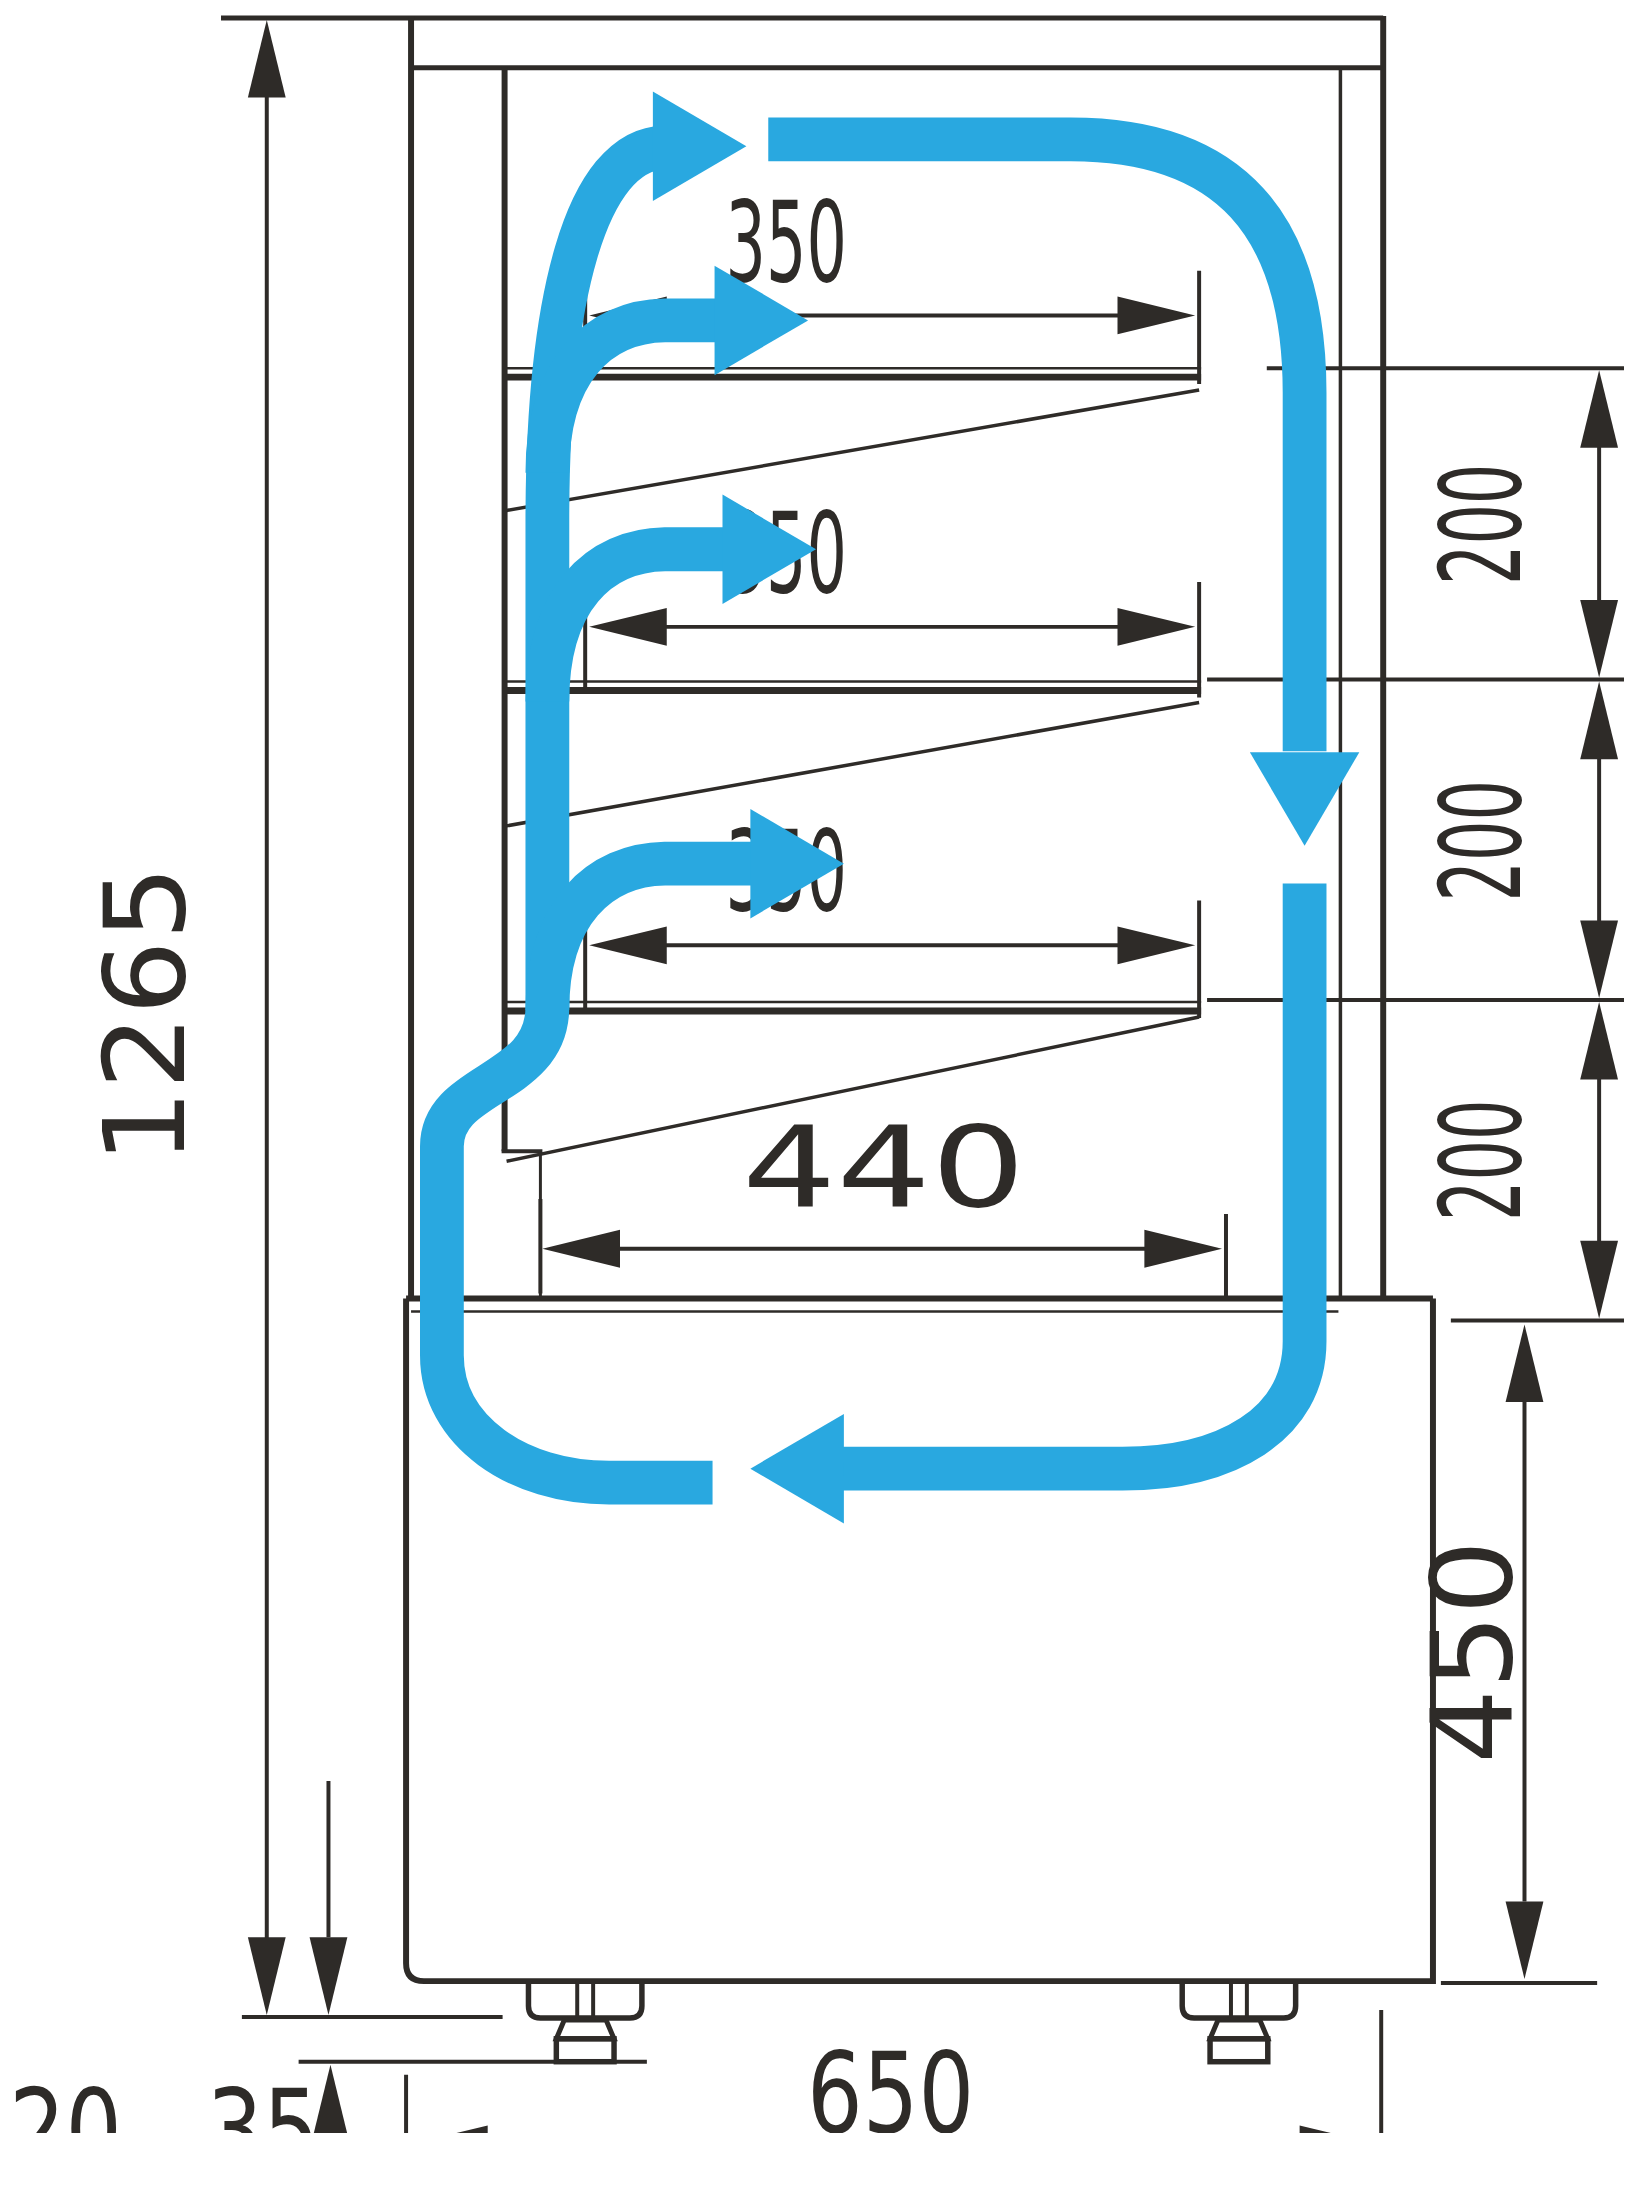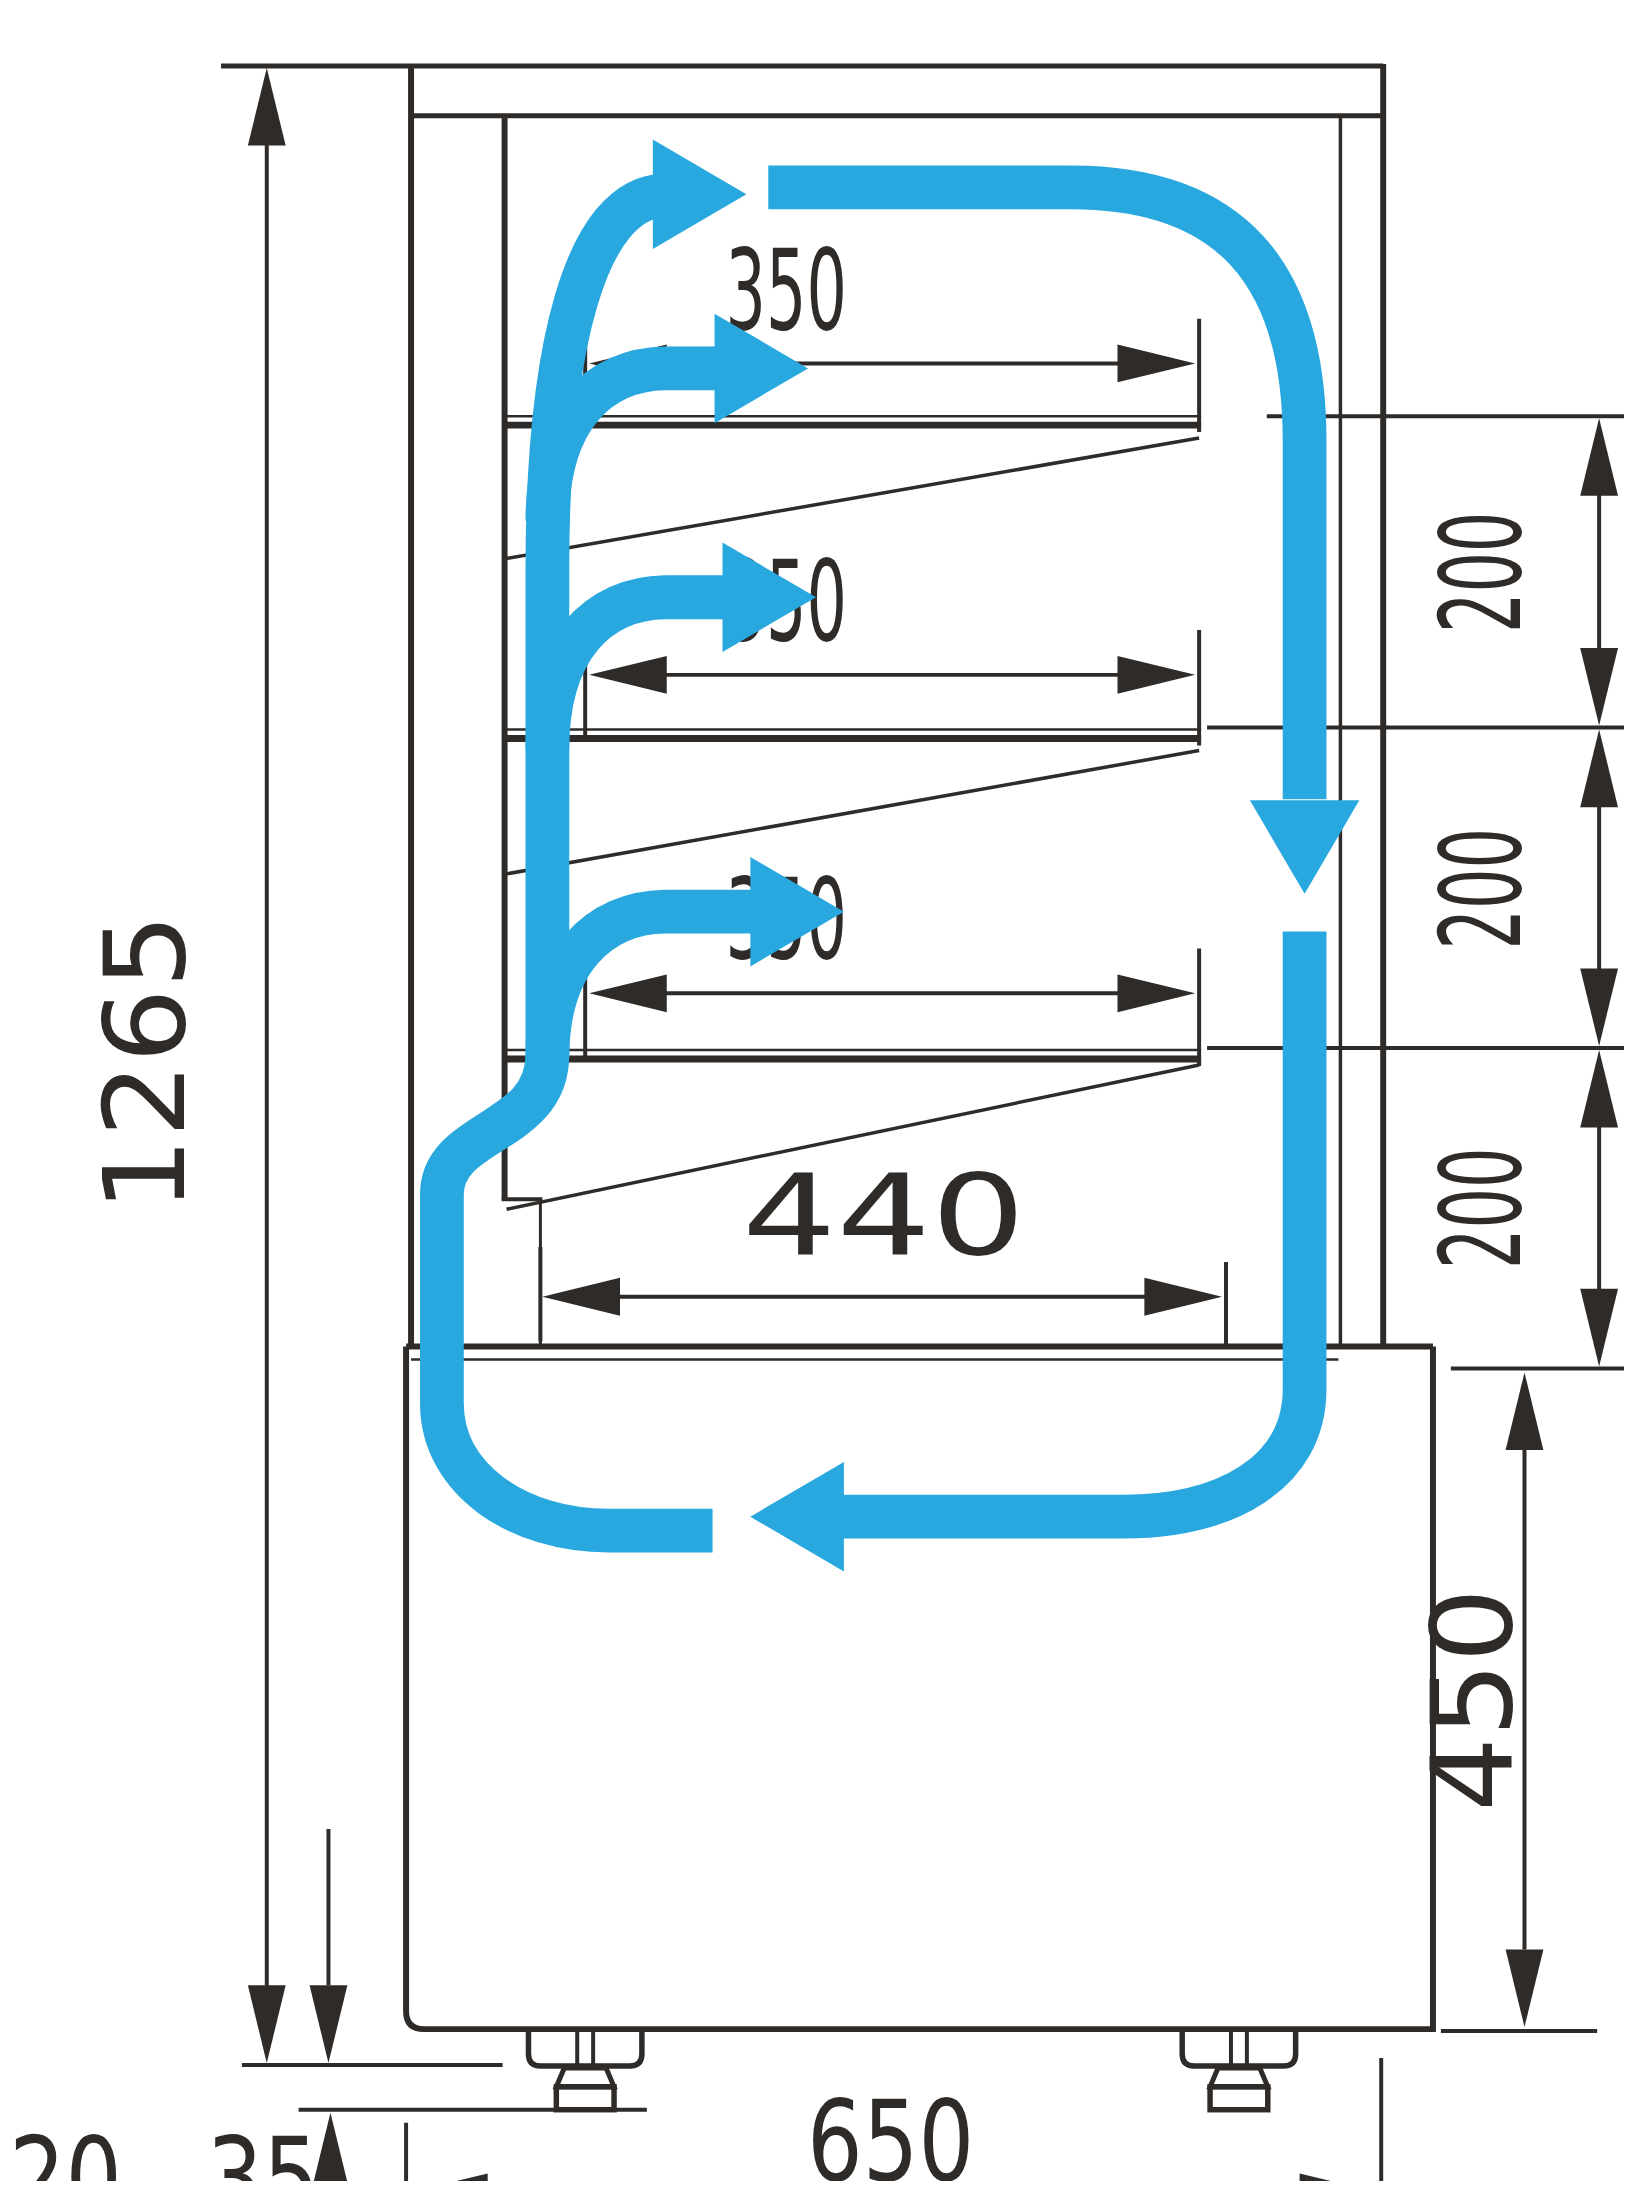--- a/index.html
+++ b/index.html
@@ -1,21 +1,21 @@
 <!DOCTYPE html>
 <html style="--ink: #2e2b28; --flow: #29a8e0; --bg: #ffffff;"><head>
 <meta charset="utf-8">
 <style>
   :root{
     --ink:#2e2b28;
     --flow:#29a8e0;
     --bg:#ffffff;
   }
   html,body{margin:0;padding:0;background:var(--bg);}
-  .stage{position:relative;width:1645px;height:2133px;background:var(--bg);overflow:hidden;margin-top:48px;}
+  .stage{position:relative;width:1645px;height:2133px;background:var(--bg);overflow:hidden;}
   svg{display:block;}
   .ink-line{stroke:var(--ink);fill:none;}
   .ink-fill{fill:var(--ink);stroke:none;}
   .flow-line{stroke:var(--flow);fill:none;}
   .flow-fill{fill:var(--flow);stroke:none;}
   text{
     font-family:"DejaVu Sans","Liberation Sans",sans-serif;
     fill:var(--ink);
     font-size:112px;
     font-weight:500;

